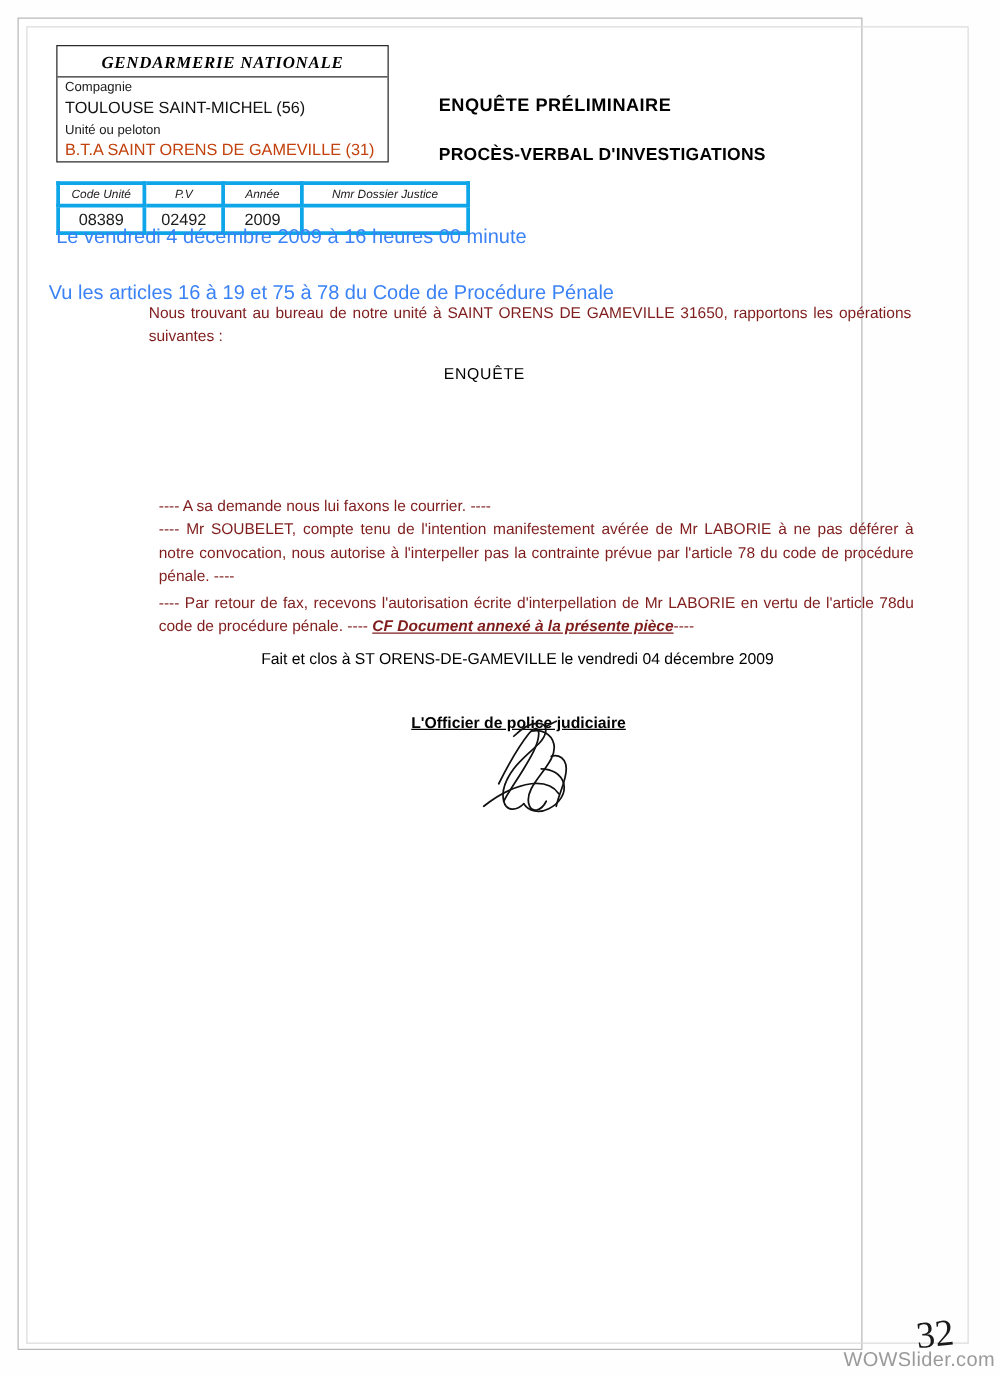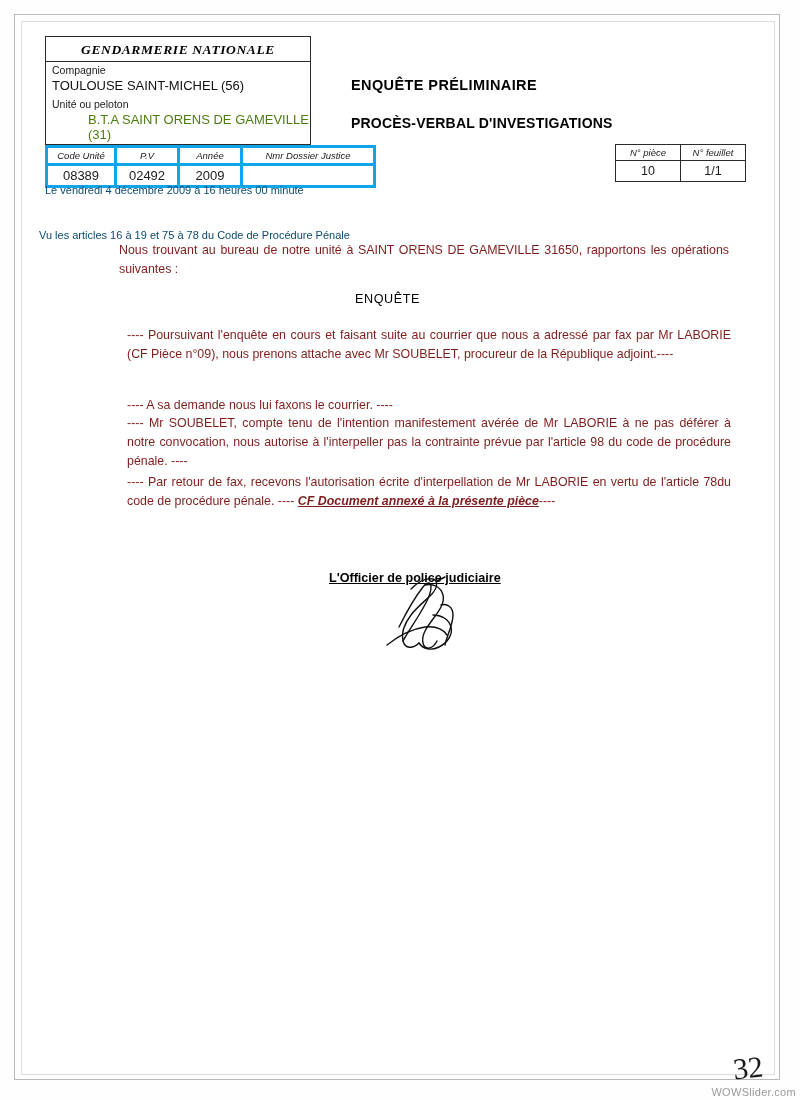--- a/index.html
+++ b/index.html
@@ -20,21 +20,21 @@
     left: 0; top: 0;
     width: 800px;
     height: 1100px;
     background: #fefefe;
   }
   
   .sheet {
     position: absolute;
     left: 14px;
     top: 14px;
-    width: 766px;
+    width: 676px;
     height: 1066px;
     border: 1px solid #b9b9b9;
     background: #ffffff;
     box-sizing: border-box;
   }
   .inner {
     position: absolute;
     left: 6px;
     top: 6px;
     width: 754px;
@@ -71,22 +71,21 @@
   .hdr-val {
     font-size: 13px;
     padding: 1px 0 3px 6px;
     border-bottom: 1px solid #2b2b2b;
     color: #111;
   }
   .hdr-val.nb { border-bottom: none; }
   .hdr-val2 {
     font-size: 13px;
     padding: 1px 0 2px 6px;
-    color: #4d7c0f;
-    margin-left: 36px;
+    color: #c2410c;
   }
 
   
   .code-table {
     position: absolute;
     left: 30px;
     top: 130px;
     border-collapse: collapse;
   }
   .code-table td {
@@ -146,22 +145,22 @@
     left: 336px;
     top: 100px;
     font-size: 14px;
     font-weight: bold;
     letter-spacing: 0.2px;
   }
 
   
   .line {
     position: absolute;
-    font-size: 11px;
-    color: #0c4a6e;
+    font-size: 16px;
+    color: #3b82f6;
     line-height: 16px;
   }
   .l1 { left: 30px; top: 167px; }
   .l2 { left: 24px; top: 184px; width: 700px; }
   .l3 { left: 24px; top: 212px; }
 
   .para {
     position: absolute;
     font-size: 12.4px;
     line-height: 19px;
@@ -222,21 +221,21 @@
     font-size: 30px;
     color: #1a1a1a;
     transform: rotate(-6deg);
   }
 
   
   .watermark {
     position: absolute;
     right: 4px;
     bottom: 2px;
-    font-size: 11px;
+    font-size: 16px;
     color: #9a9a9a;
     letter-spacing: 0.3px;
   }
 </style>
 </head>
 <body>
 
 <div class="page">
   <div class="sheet">
     <div class="inner"></div>
@@ -259,48 +258,36 @@
       </tr>
       <tr>
         <td class="val cw1">08389</td>
         <td class="val cw2">02492</td>
         <td class="val cw3">2009</td>
         <td class="val cw4"></td>
       </tr>
     </tbody>
       </table>
 
-    <table class="piece-table">
-      <tbody>
-          <tr>
-        <td class="pw">N° pièce</td>
-        <td class="pw">N° feuillet</td>
-      </tr>
-      <tr>
-        <td class="val pw">10</td>
-        <td class="val pw">1/1</td>
-      </tr>
-    </tbody>
-      </table>
 
     <div class="doc-title">ENQUÊTE PRÉLIMINAIRE</div>
     <div class="doc-subtitle">PROCÈS-VERBAL D'INVESTIGATIONS</div>
 
     <div class="line l1">Le vendredi 4 décembre 2009 à 16 heures 00 minute</div>
     <div class="line l3">Vu les articles 16 à 19 et 75 à 78 du Code de Procédure Pénale</div>
 
     <div class="para p-bureau">Nous trouvant au bureau de notre unité à SAINT ORENS DE GAMEVILLE 31650, rapportons les opérations suivantes :</div>
 
     <div class="enquete-head">ENQUÊTE</div>
 
-    <div class="para p1">---- Poursuivant l'enquête en cours et faisant suite au courrier que nous a adressé par fax par Mr LABORIE (CF Pièce n°09), nous prenons attache avec Mr SOUBELET, procureur de la République adjoint.----</div>
     <div class="para p2">---- A sa demande nous lui faxons le courrier. ----</div>
-    <div class="para p3">---- Mr SOUBELET, compte tenu de l'intention manifestement avérée de Mr LABORIE à ne pas déférer à notre convocation, nous autorise à l'interpeller pas la contrainte prévue par l'article 98 du code de procédure pénale. ----</div>
+    <div class="para p3">---- Mr SOUBELET, compte tenu de l'intention manifestement avérée de Mr LABORIE à ne pas déférer à notre convocation, nous autorise à l'interpeller pas la contrainte prévue par l'article 78 du code de procédure pénale. ----</div>
     <div class="para p4"><span>---- Par retour de fax, recevons l'autorisation écrite d'interpellation de Mr LABORIE en vertu de l'article 78du code de procédure pénale. ---- </span><span class="annex">CF Document annexé à la présente pièce</span><span>----</span></div>
 
+    <div class="closing">Fait et clos à ST ORENS-DE-GAMEVILLE le vendredi 04 décembre 2009</div>
     <div class="officer">L'Officier de police judiciaire</div>
 
     <svg class="signature" viewBox="0 0 130 100">
       <g fill="none" stroke="#111" stroke-width="1.4" stroke-linecap="round" stroke-linejoin="round">
         <path d="M32 56 C40 40, 48 26, 56 16 C60 11, 64 10, 64 16 C64 24, 58 34, 52 44 C46 54, 40 62, 36 70"></path>
         <path d="M44 18 C50 12, 58 6, 66 8 C72 10, 70 18, 64 24 C58 30, 50 36, 44 44 C38 52, 34 62, 36 70 C38 78, 46 78, 52 72"></path>
         <path d="M58 14 C66 12, 74 16, 76 24 C78 32, 72 40, 66 48 C60 56, 54 64, 56 72 C58 80, 66 78, 70 70"></path>
         <path d="M20 74 C30 66, 44 58, 58 56 C68 55, 76 58, 80 64"></path>
         <path d="M66 44 C74 44, 82 48, 84 56 C86 64, 80 72, 72 76 C64 80, 56 78, 52 72"></path>
         <path d="M74 34 C80 32, 86 36, 86 44 C86 54, 80 64, 78 74"></path>

